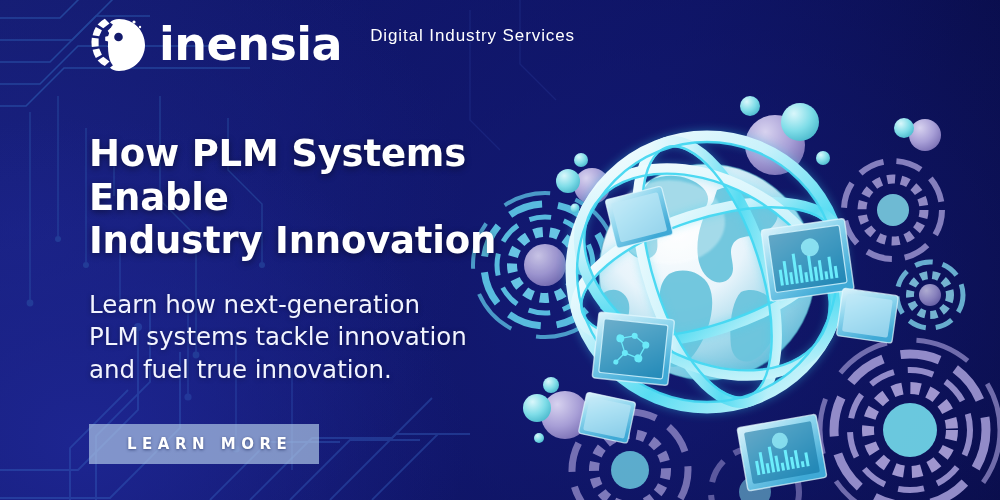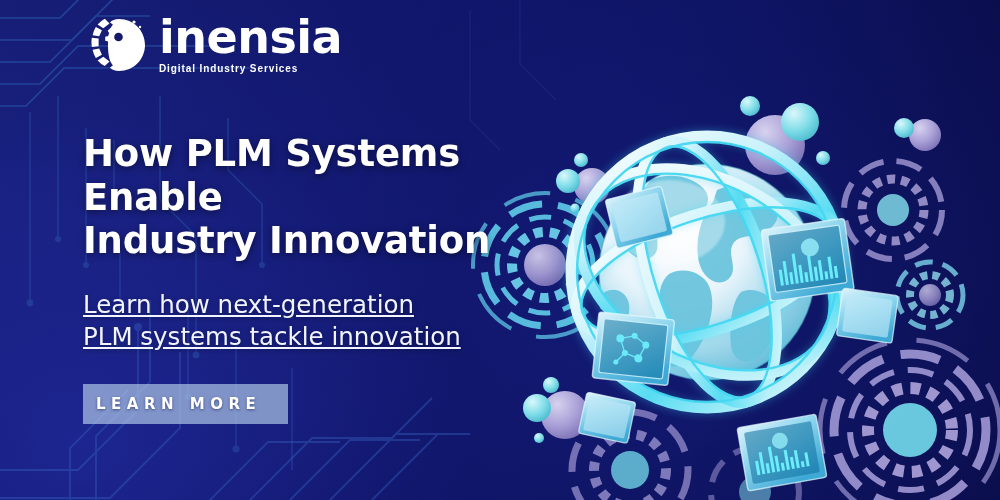--- a/index.html
+++ b/index.html
@@ -18,47 +18,46 @@
       linear-gradient(118deg, #141c6e 0%, #10166a 28%, #0d1260 55%, #0a0e4e 78%, #090c46 100%);
   }
 
   
   .circuits{ position:absolute; inset:0; pointer-events:none; }
   .circuits svg{ width:1000px; height:500px; display:block; }
 
   
   .logo{ position:absolute; left:88px; top:14px; display:flex; align-items:center; gap:9px; }
   .logo-mark{ width:62px; height:62px; position:relative; flex:0 0 auto; }
-  .logo-text{ display:flex; flex-direction:column; justify-content:center; }
+  .logo-text{ display:flex; flex-direction:row; justify-content:center; }
   .logo-word{
     font-size:46px; font-weight:700; color:#ffffff; line-height:0.95;
     letter-spacing:-0.5px; font-family:"DejaVu Sans", sans-serif;
   }
   .logo-tag{
-    font-size:10px; font-weight:700; color:#ffffff;
-    letter-spacing:0.9px; margin-top:3px; white-space:nowrap;
+    font-size:17px; font-weight:400; color:#ffffff;
+    letter-spacing:0.9px; margin-top:3px; white-space:nowrap;margin-left:28px;
   }
 
   
-  .copy{ position:absolute; left:83px; top:132px; width:480px; z-index:6; }
+  .copy{ position:absolute; left:89px; top:132px; width:480px; z-index:6; }
   .headline{
     font-size:37px; font-weight:700; color:#ffffff; line-height:1.18;
     letter-spacing:-0.2px; font-family:"DejaVu Sans", sans-serif;
     text-shadow:0 2px 7px rgba(0,0,0,.45);
   }
   .subhead{
     margin-top:26px;
     font-size:24.5px; font-weight:400; color:#f2f4ff; line-height:1.32;
     font-family:"DejaVu Sans", sans-serif;
     text-shadow:0 1px 5px rgba(0,0,0,.35);
-    text-decoration:underline;
   }
   .cta{
-    display:inline-block; margin-top:30px;
-    padding:11px 27px 11px 13px;
+    display:inline-block; margin-top:38px;
+    padding:11px 27px 11px 38px;
     background:rgba(172,196,230,.70);
     border:none; cursor:pointer;
     color:#ffffff; font-size:15px; font-weight:700;
     letter-spacing:5.5px; font-family:"DejaVu Sans", sans-serif;
     text-shadow:0 1px 3px rgba(10,20,70,.55);
   }
 
   
   .art{ position:absolute; left:455px; top:40px; width:545px; height:460px; }
   .art svg{ width:100%; height:100%; display:block; }
@@ -400,17 +399,18 @@
   </div>
 
   <div class="copy">
     <h1 class="headline">
       <span>How PLM Systems Enable</span><br>
       <span>Industry Innovation</span>
     </h1>
     <p class="subhead">
       <span>Learn how next-generation</span><br>
       <span>PLM systems tackle innovation</span><br>
+      <span>and fuel true innovation.</span>
     </p>
     <button class="cta">LEARN MORE</button>
   </div>
 
 </div>
 
 </body></html>

